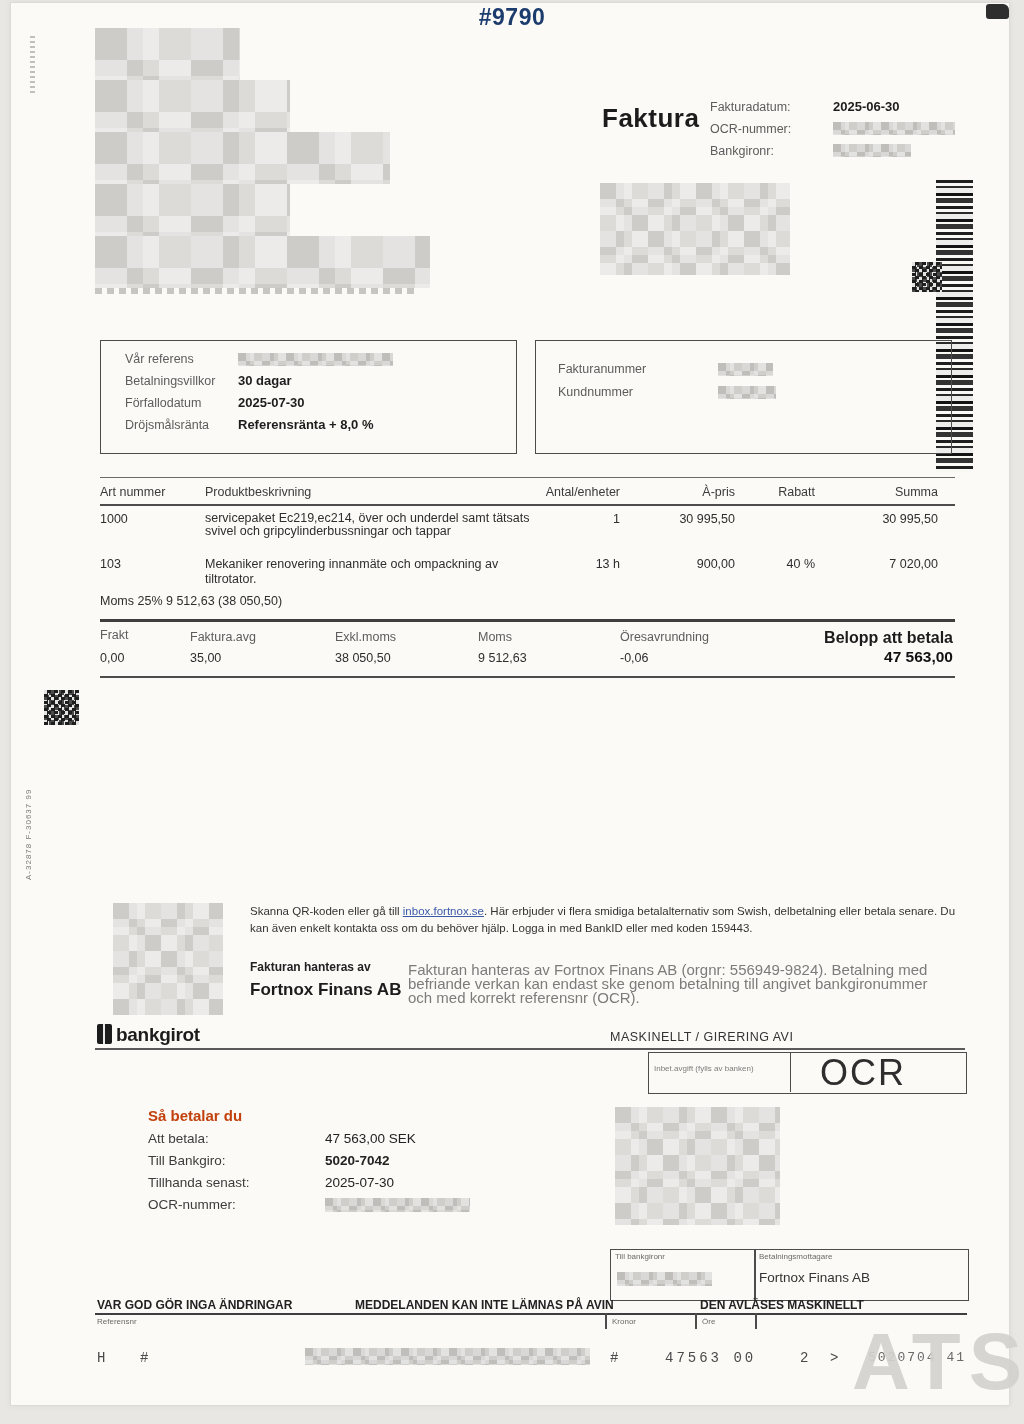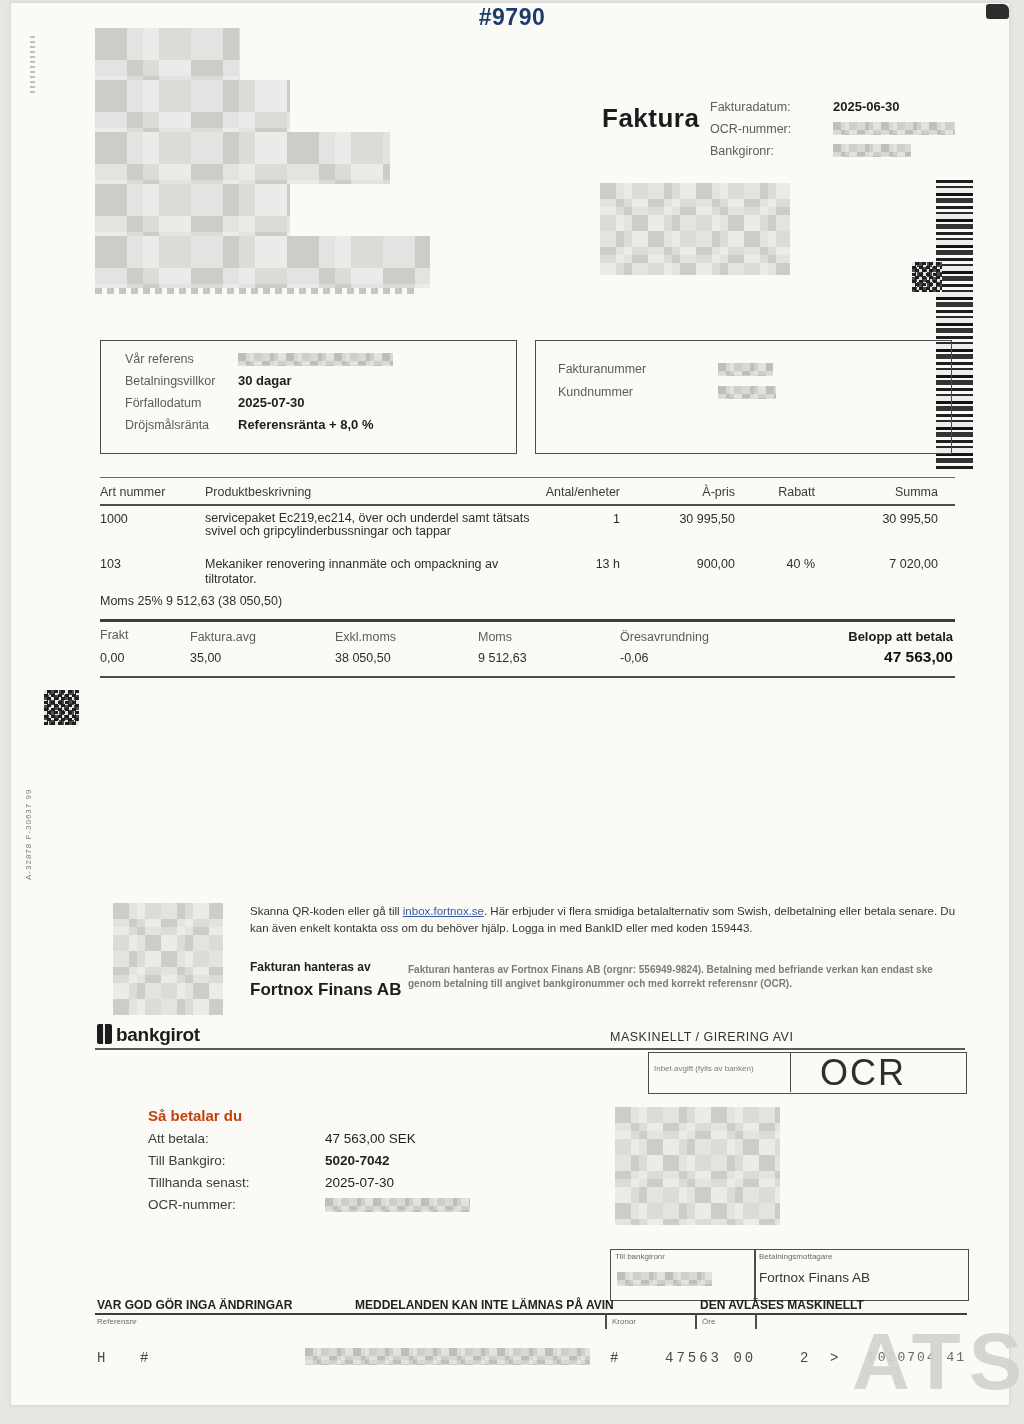--- a/index.html
+++ b/index.html
@@ -121,34 +121,34 @@
   <div class="abs lbl" style="left:100px;top:628px;">Frakt</div>
   <div class="abs cell" style="left:100px;top:651px;">0,00</div>
   <div class="abs lbl" style="left:190px;top:630px;">Faktura.avg</div>
   <div class="abs cell" style="left:190px;top:651px;">35,00</div>
   <div class="abs lbl" style="left:335px;top:630px;">Exkl.moms</div>
   <div class="abs cell" style="left:335px;top:651px;">38 050,50</div>
   <div class="abs lbl" style="left:478px;top:630px;">Moms</div>
   <div class="abs cell" style="left:478px;top:651px;">9 512,63</div>
   <div class="abs lbl" style="left:620px;top:630px;">Öresavrundning</div>
   <div class="abs cell" style="left:620px;top:651px;">-0,06</div>
-  <div class="abs right" style="left:753px;top:629px;width:200px;font-weight:bold;font-size:13px;color:#1c1c1c;">Belopp att betala</div>
+  <div class="abs right" style="left:753px;top:629px;width:200px;font-weight:bold;font-size:16px;color:#1c1c1c;">Belopp att betala</div>
   <div class="abs right" style="left:753px;top:648px;width:200px;font-weight:bold;font-size:15.5px;color:#111;">47 563,00</div>
   <div class="abs rule" style="left:100px;top:676px;width:855px;height:2px;background:#4c4c4c;"></div>
 
   <div class="abs dmatrix" style="left:44px;top:690px;width:35px;height:35px;"></div>
   <div class="abs" style="left:24px;top:880px;transform:rotate(-90deg);transform-origin:0 0;font-size:8px;color:#7a7a7a;white-space:nowrap;letter-spacing:1px;">A-32878    F-30637    99</div>
 
   <div class="abs mosaic mo-m" style="left:113px;top:903px;width:110px;height:112px;"></div>
   <div class="abs" style="left:250px;top:903px;width:720px;font-size:11.5px;line-height:17px;color:#333;">
     <span>Skanna QR-koden eller gå till </span><span class="link">inbox.fortnox.se</span><span>. Här erbjuder vi flera smidiga betalalternativ som Swish, delbetalning eller betala senare. Du kan även enkelt kontakta oss om du behöver hjälp. Logga in med BankID eller med koden 159443.</span>
   </div>
   <div class="abs" style="left:250px;top:960px;font-size:12px;font-weight:bold;color:#222;">Fakturan hanteras av</div>
   <div class="abs" style="left:250px;top:980px;font-size:17px;font-weight:bold;color:#1c1c1c;">Fortnox Finans AB</div>
-  <div class="abs fuzz" style="left:408px;top:963px;width:545px;font-size:10px;line-height:14px;color:#6a6a6a;font-weight:bold;">Fakturan hanteras av Fortnox Finans AB (orgnr: 556949-9824). Betalning med befriande verkan kan endast ske genom betalning till angivet bankgironummer och med korrekt referensnr (OCR).</div>
+  <div class="abs fuzz" style="left:408px;top:963px;width:545px;font-size:15px;line-height:14px;color:#6a6a6a;">Fakturan hanteras av Fortnox Finans AB (orgnr: 556949-9824). Betalning med befriande verkan kan endast ske genom betalning till angivet bankgironummer och med korrekt referensnr (OCR).</div>
 
   <div class="abs" style="left:97px;top:1024px;width:15px;height:20px;background:#1c1c1c;border-radius:2px;
        background-image:linear-gradient(90deg,rgba(255,255,255,0) 40%,rgba(255,255,255,.9) 40%,rgba(255,255,255,.9) 55%,rgba(0,0,0,0) 55%);"></div>
   <div class="abs bg-logo-text" style="left:116px;top:1024px;">bankgirot</div>
   <div class="abs" style="left:610px;top:1030px;font-size:12.5px;color:#333;letter-spacing:.5px;">MASKINELLT / GIRERING AVI</div>
   <div class="abs rule" style="left:95px;top:1048px;width:870px;height:2px;background:#5a5a5a;"></div>
 
   <div class="abs" style="left:648px;top:1052px;width:317px;height:40px;border:1px solid #4c4c4c;"></div>
   <div class="abs" style="left:790px;top:1052px;width:1px;height:40px;background:#4c4c4c;"></div>
   <div class="abs lbl-s fuzz" style="left:654px;top:1064px;width:130px;">Inbet.avgift (fylls av banken)</div>

